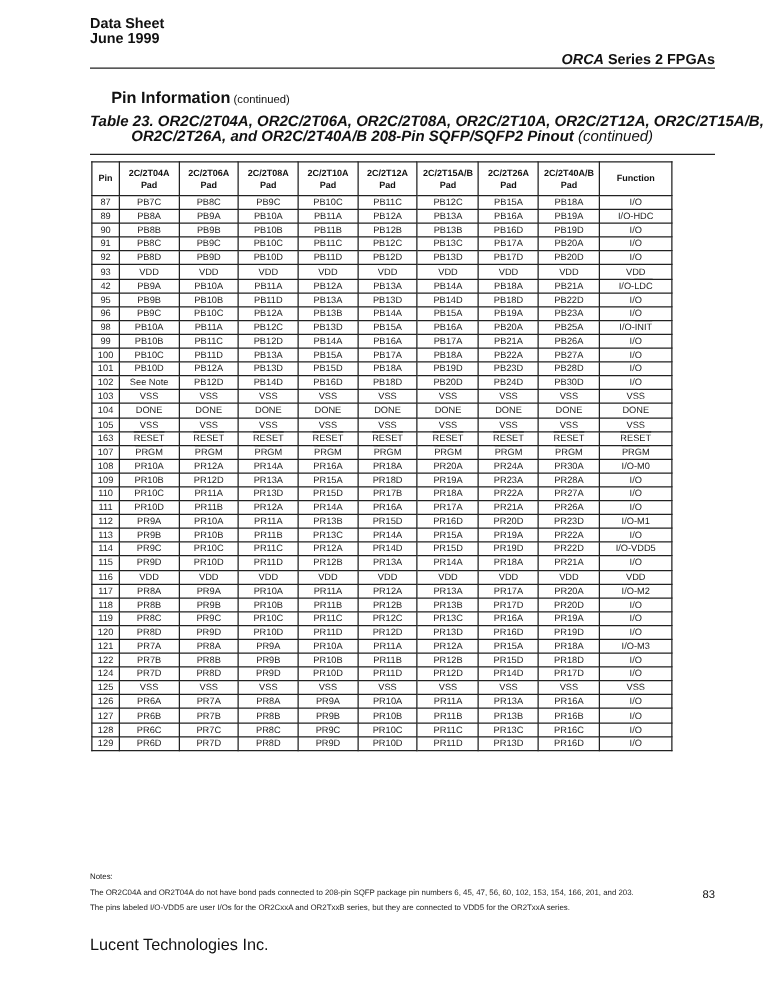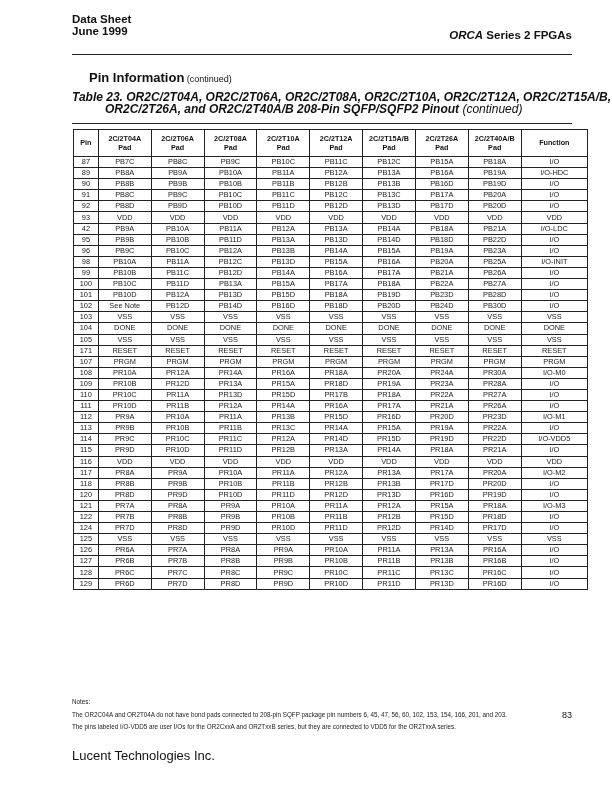--- a/index.html
+++ b/index.html
@@ -1,26 +1,26 @@
 <!DOCTYPE html>
 <html><head>
 <meta charset="utf-8">
 <style>
   html, body { margin: 0; padding: 0; background: #ffffff; }
   body { width: 612px; height: 792px; position: relative; font-family: "Liberation Sans", sans-serif; color: #111; overflow: hidden; }
   .hdr-left { position: absolute; left: 72px; top: 13px; font-weight: bold; font-size: 11.5px; line-height: 12px; }
-  .hdr-right { position: absolute; right: 40px; top: 29px; font-weight: bold; font-size: 11.5px; }
+  .hdr-right { position: absolute; right: 40px; top: 42px; font-weight: bold; font-size: 11.5px; }
   .hdr-right i { font-style: italic; }
   .rule { position: absolute; left: 72px; width: 500px; border-top: 1px solid #222; }
   .section { position: absolute; left: 72px; top: 70px; font-size: 13px; font-weight: bold; padding-left: 17px; }
   .section span.cont { font-weight: normal; font-size: 9px; }
   .caption { position: absolute; left: 72px; top: 92px; font-size: 12px; font-weight: bold; line-height: 11.5px; font-style: italic; }
   .caption .line2 { padding-left: 33px; display: block; }
   .caption span.cont { font-weight: normal; }
-  table { position: absolute; left: 73px; top: 129px; width: 515px; border-collapse: collapse; font-size: 7.4px; }
+  table { position: absolute; left: 73px; top: 129px; width: 465px; border-collapse: collapse; font-size: 7.4px; }
   th, td { border: 1px solid #222; text-align: center; padding: 0; }
   th { font-weight: bold; height: 26px; line-height: 9.5px; font-size: 7.2px; }
   td { height: 10.1px; line-height: 10px; color: #222; }
   .ol { text-decoration: overline; }
   col.c0 { width: 24px; } col.cp { width: 51px; } col.cf { width: 64px; }
   .notes { position: absolute; left: 72px; top: 697px; font-size: 6.3px; line-height: 9.5px; width: 505px; color: #222; }
   .notes p { margin: 0 0 3px 0; }
   .footer-left { position: absolute; left: 72px; top: 748px; font-size: 13px; }
   .footer-right { position: absolute; right: 40px; top: 710px; font-size: 9px; }
 </style>
@@ -296,21 +296,21 @@
         <td>VSS</td>
         <td>VSS</td>
         <td>VSS</td>
         <td>VSS</td>
         <td>VSS</td>
         <td>VSS</td>
         <td>VSS</td>
         <td>VSS</td>
       </tr>
       <tr>
-        <td>171</td>
+        <td>163</td>
         <td class="ol">RESET</td>
         <td class="ol">RESET</td>
         <td class="ol">RESET</td>
         <td class="ol">RESET</td>
         <td class="ol">RESET</td>
         <td class="ol">RESET</td>
         <td class="ol">RESET</td>
         <td class="ol">RESET</td>
         <td class="ol">RESET</td>
       </tr>
@@ -452,20 +452,32 @@
         <td>PR9B</td>
         <td>PR10B</td>
         <td>PR11B</td>
         <td>PR12B</td>
         <td>PR13B</td>
         <td>PR17D</td>
         <td>PR20D</td>
         <td>I/O</td>
       </tr>
       <tr>
+        <td>119</td>
+        <td>PR8C</td>
+        <td>PR9C</td>
+        <td>PR10C</td>
+        <td>PR11C</td>
+        <td>PR12C</td>
+        <td>PR13C</td>
+        <td>PR16A</td>
+        <td>PR19A</td>
+        <td>I/O</td>
+      </tr>
+      <tr>
         <td>120</td>
         <td>PR8D</td>
         <td>PR9D</td>
         <td>PR10D</td>
         <td>PR11D</td>
         <td>PR12D</td>
         <td>PR13D</td>
         <td>PR16D</td>
         <td>PR19D</td>
         <td>I/O</td>

